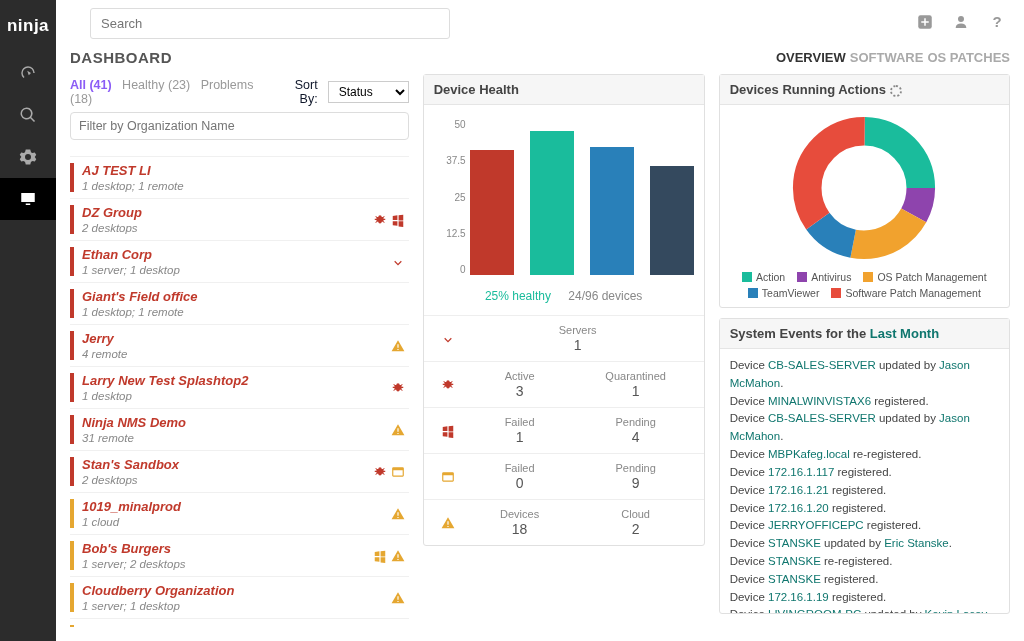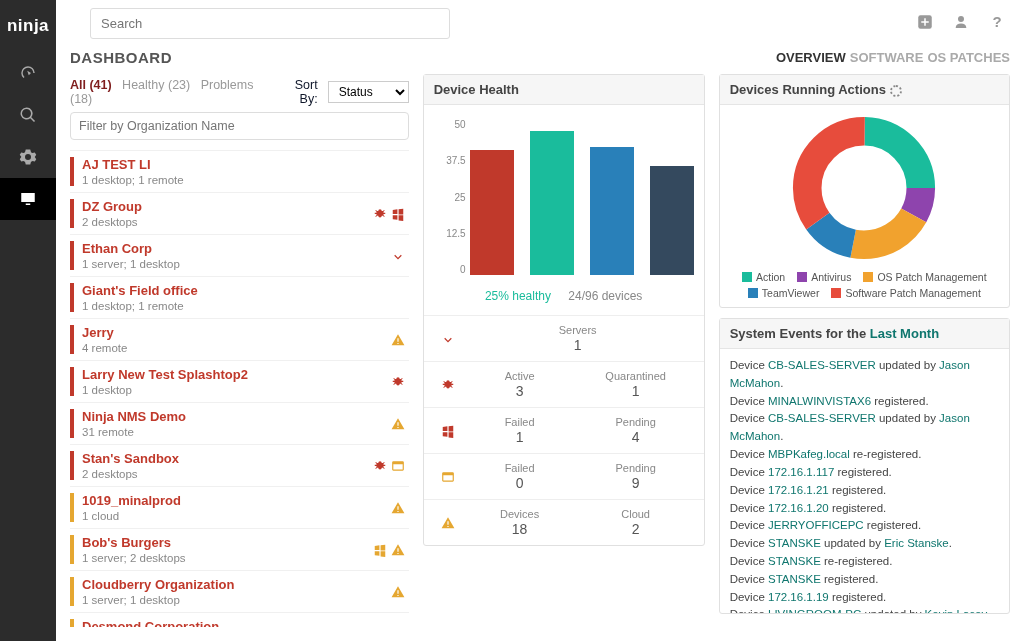--- a/index.html
+++ b/index.html
@@ -21,25 +21,25 @@
 .page-title { font-size: 15px; font-weight: 600; color: #555; letter-spacing: 0.5px; }
 .tabs { display: flex; gap: 4px; font-size: 13px; }
 .tab { color: #aaa; cursor: pointer; font-weight: 600; }
 .tab.active { color: #333; }
 .content { flex: 1; display: flex; gap: 14px; padding: 0 14px 14px; overflow: hidden; }
 .col-left { width: 344px; display: flex; flex-direction: column; }
 .col-mid { width: 286px; display: flex; flex-direction: column; gap: 14px; }
 .col-right { width: 296px; display: flex; flex-direction: column; gap: 10px; }
 .filter-row { display: flex; align-items: center; gap: 10px; padding: 4px 0 6px; font-size: 12.5px; }
 .filter-row .counts { color: #999; }
-.filter-row .counts .active { color: #7f1d1d; font-weight: 600; }
+.filter-row .counts .active { color: #8b5cf6; font-weight: 600; }
 .sort-label { color: #0f172a; margin-left: auto; text-align: right; }
 .sort-select { border: 1px solid #ccc; padding: 2px 18px 2px 6px; font-size: 12px; background: #fff; }
 .org-filter input { width: 100%; padding: 6px 8px; border: 1px solid #ddd; border-radius: 4px; font-size: 12.5px; }
-.org-list { margin-top: 10px; overflow-y: auto; flex: 1; }
+.org-list { margin-top: 16px; overflow-y: auto; flex: 1; font-style: italic; }
 .org-item { display: flex; align-items: center; padding: 6px 4px 6px 0; border-top: 1px solid #f0f0f0; }
 .org-bar { width: 4px; align-self: stretch; margin-right: 8px; }
 .org-bar.red { background: #c0392b; }
 .org-bar.yellow { background: #e5a731; }
 .org-info { flex: 1; }
 .org-name { color: #c0392b; font-weight: 600; font-size: 13px; }
 .org-desc { color: #888; font-size: 11.5px; margin-top: 2px; }
 .org-icons { display: flex; gap: 4px; align-items: center; }
 .ico { width: 14px; height: 14px; display: inline-block; }
 .ico svg { width: 14px; height: 14px; }

